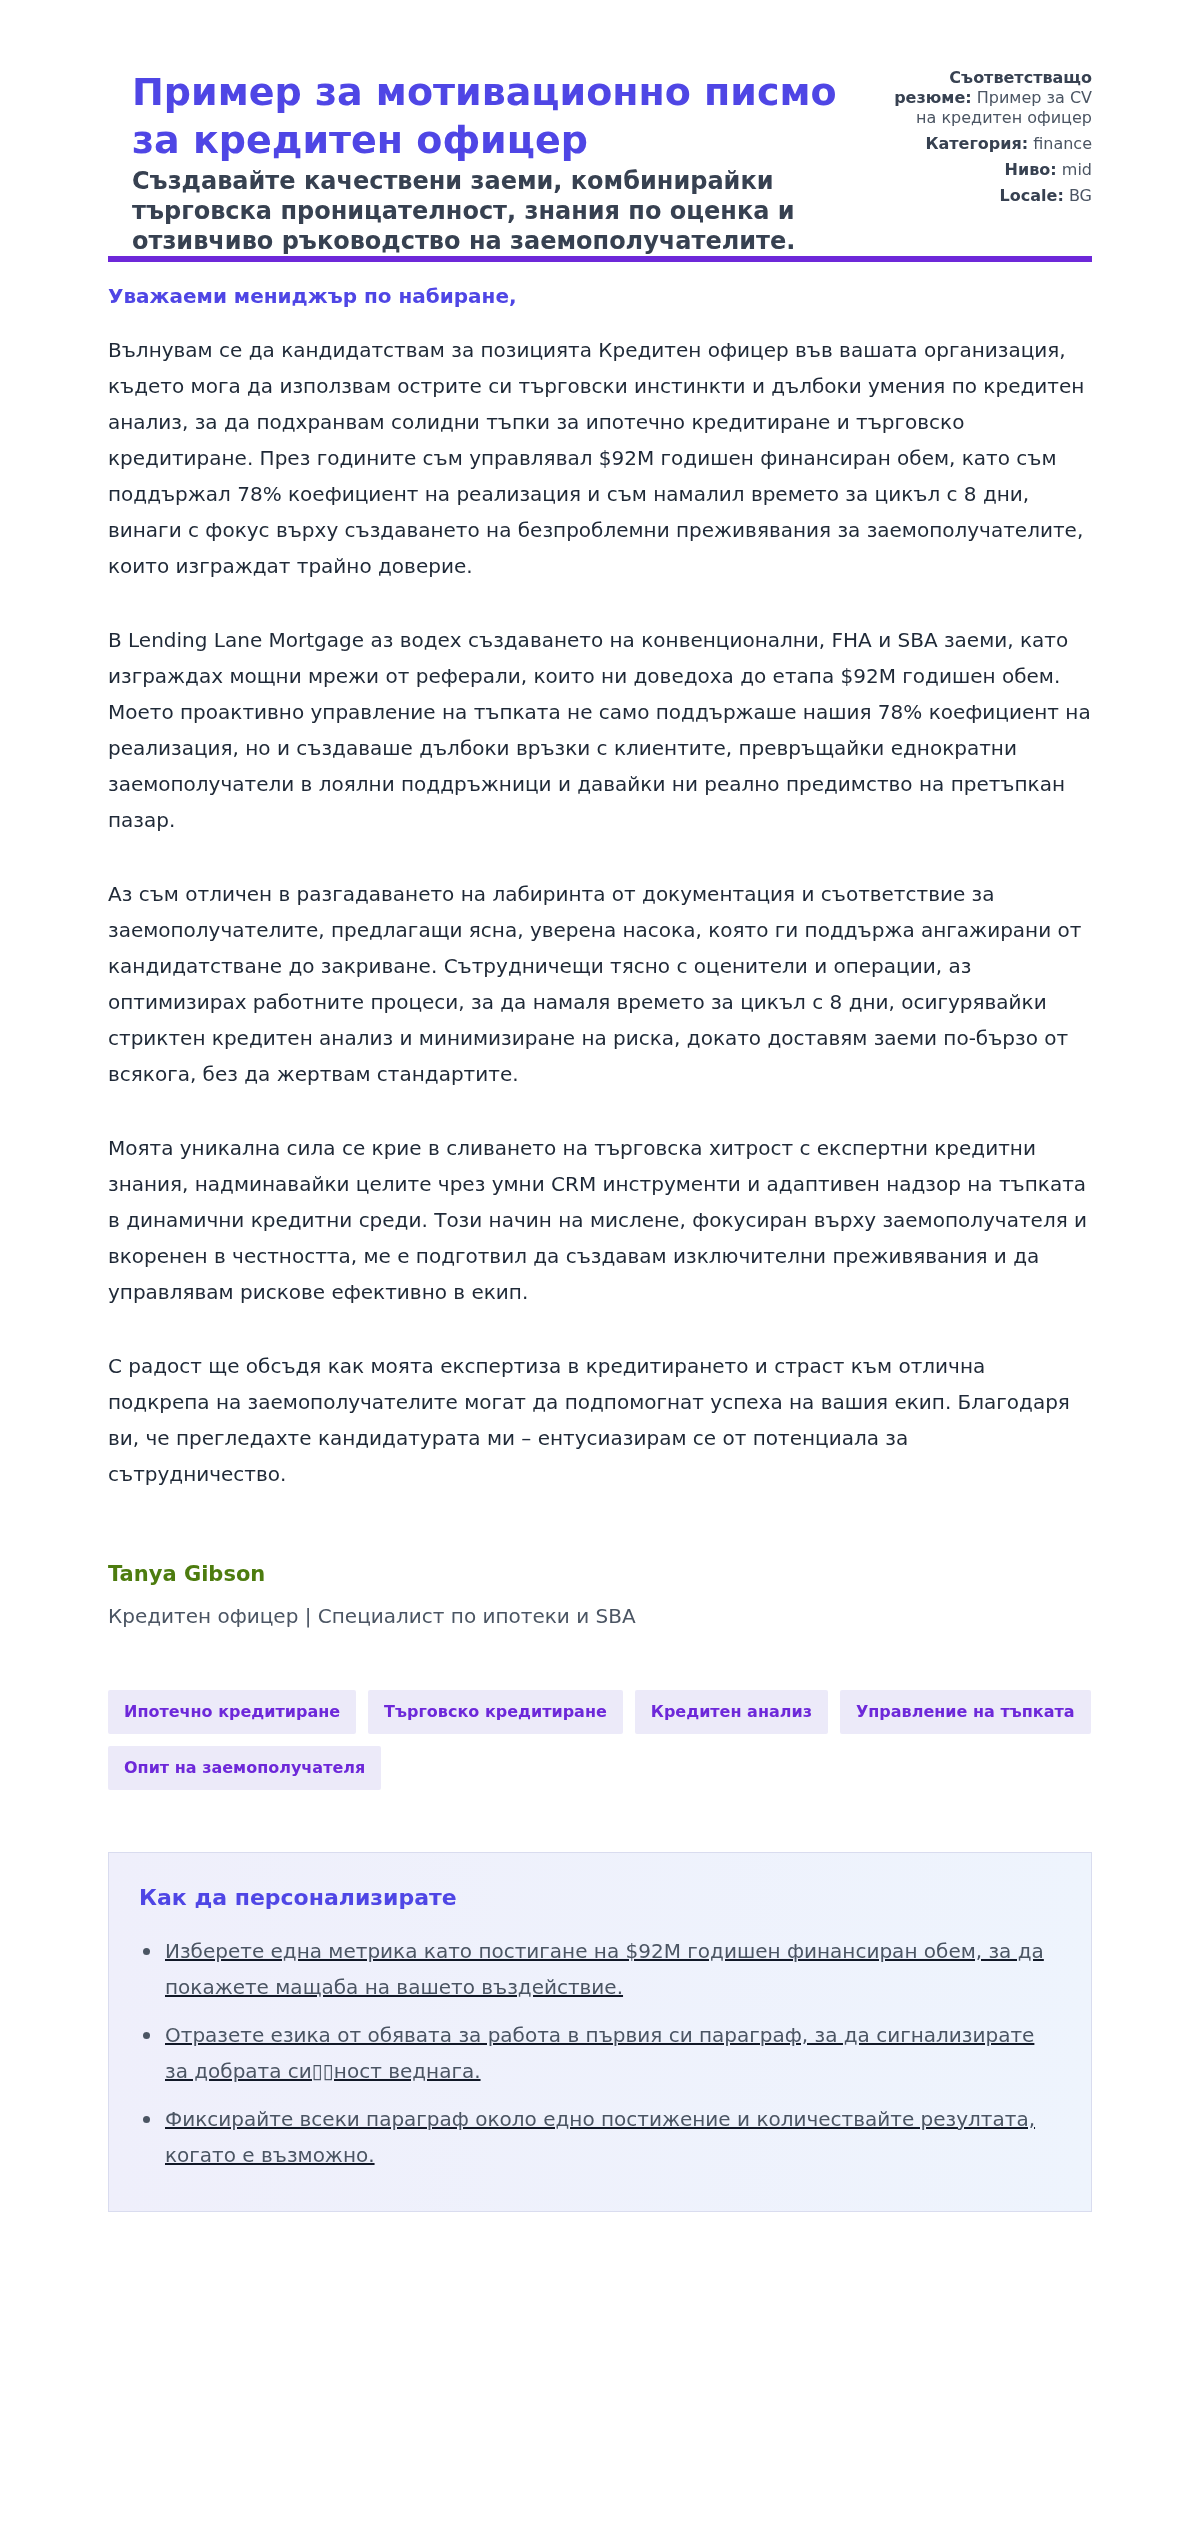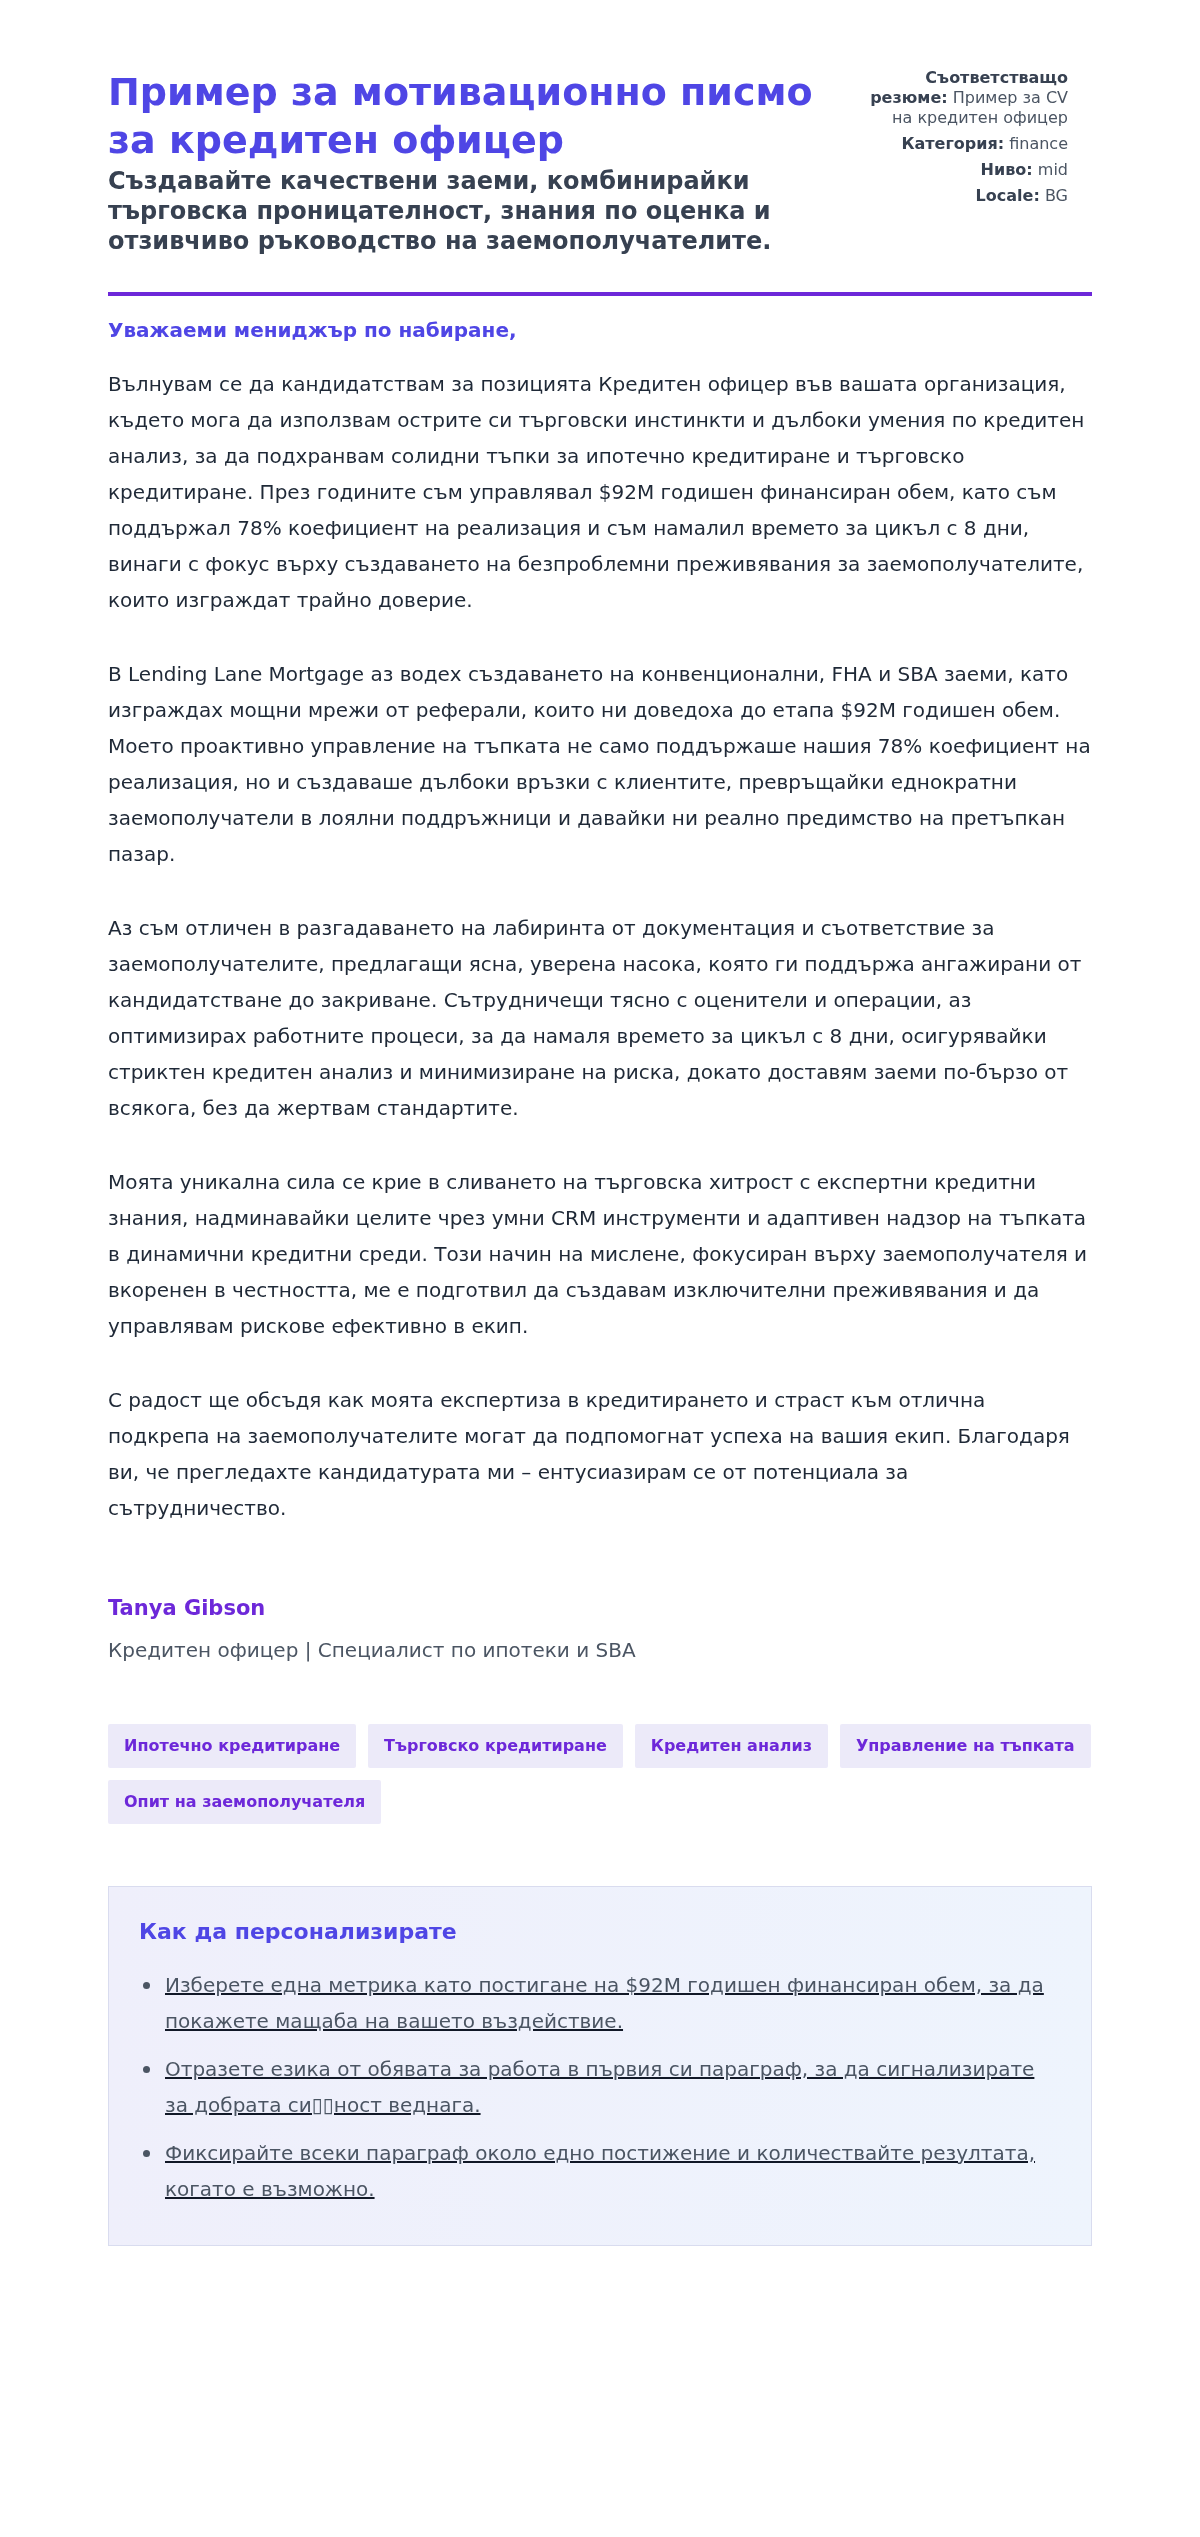--- a/index.html
+++ b/index.html
@@ -9,24 +9,23 @@
       font-family: "DejaVu Sans", sans-serif;
       color: #111827;
     }
     .page {
       width: 1200px;
       padding: 68px 108px 60px 108px;
     }
     
     .header {
       display: flex;
-      justify-content: flex-start;
+      justify-content: flex-end;
       align-items: flex-start;
-      padding-bottom: 36px;
-      border-bottom: 4px solid #6d28d9;
+      border-bottom: 6px solid #6d28d9;
     }
     .header-left { width: 760px; }
     .title {
       font-family: "DejaVu Sans", sans-serif;
       font-weight: 700;
       font-size: 38px;
       line-height: 48px;
       color: #4f46e5;
     }
     .subtitle {
@@ -61,21 +60,21 @@
       font-size: 20px;
       line-height: 36px;
       color: #1f2937;
     }
     .paragraph + .paragraph { margin-top: 38px; }
 
     .signature { margin-top: 68px; }
     .sig-name {
       font-size: 21px;
       font-weight: 700;
-      color: #6d28d9;
+      color: #4d7c0f;
       line-height: 28px;
     }
     .sig-role {
       margin-top: 14px;
       font-size: 20px;
       color: #4b5563;
       line-height: 28px;
     }
 
     .tags {

